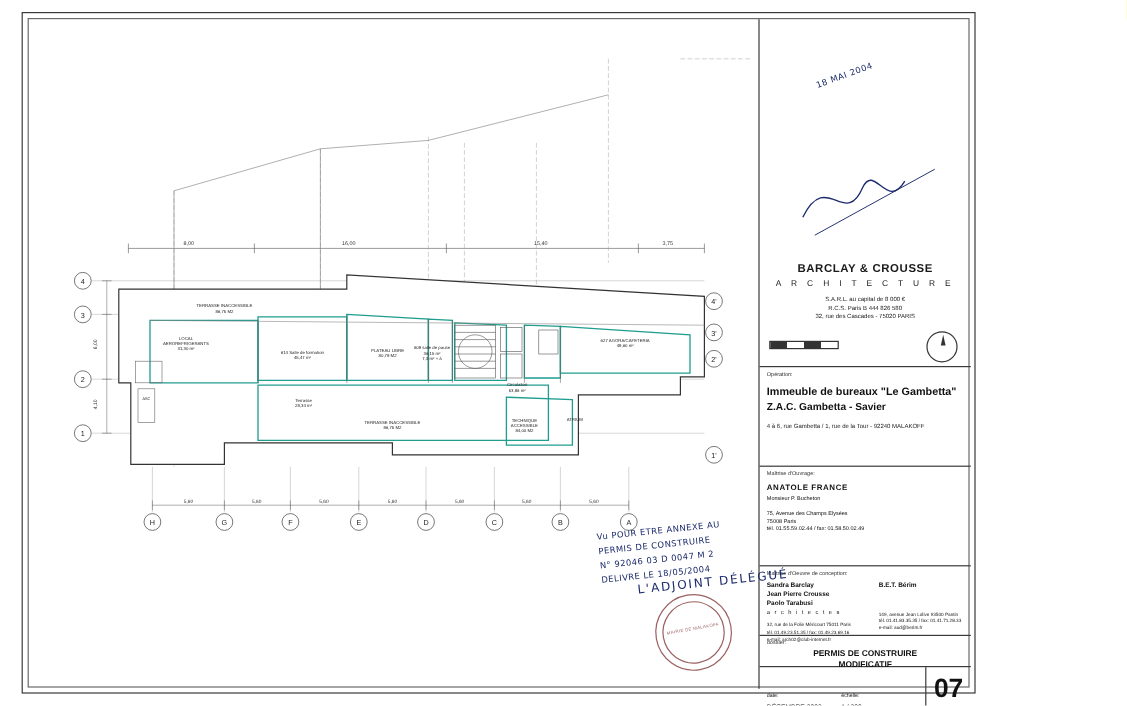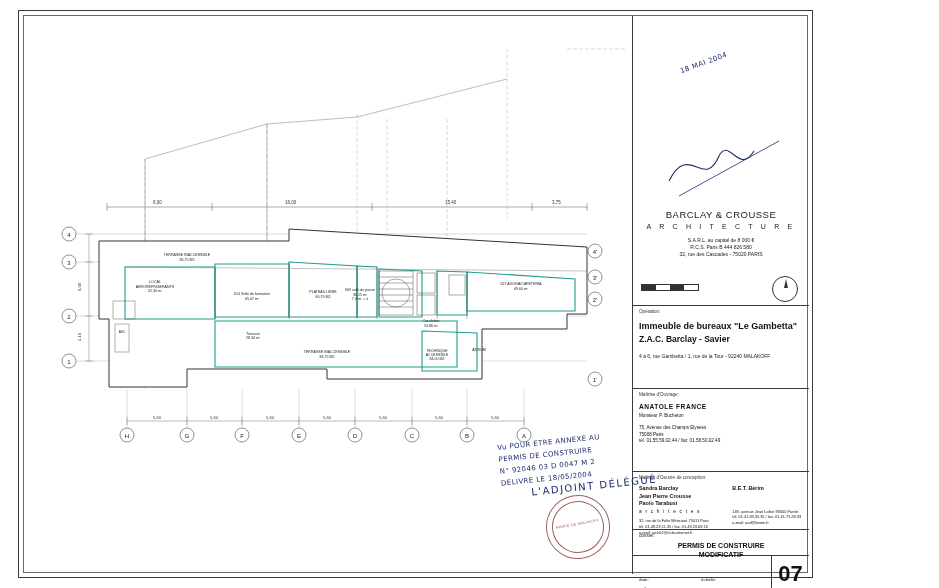--- a/index.html
+++ b/index.html
@@ -53,24 +53,25 @@
     left: 0; right: 0;
     border-bottom: 1px solid #3a3a3a;
     box-sizing: border-box;
     padding: 3px 6px;
   }
 
   
   .tb-logo { top: 190px; height: 100px; }
   .arch-name {
     font-size: 9.5px;
-    font-weight: normal;
+    font-weight: bold;
     letter-spacing: 0.5px;
     text-align: center;
     color: #1a1a1a;
+    margin-top: 10px;
   }
   .arch-sub {
     font-size: 7px;
     letter-spacing: 3.2px;
     text-align: center;
     color: #1a1a1a;
     margin-top: 2px;
   }
   .arch-lines {
     text-align: center;
@@ -478,21 +479,21 @@
         </div>
         <div class="northbox">
           <div class="north-scalebar"></div>
           <div class="compass"></div>
         </div>
       </div>
 
       <div class="tb-sec tb-op">
         <div class="tb-label">Opération:</div>
         <div class="op-title">Immeuble de bureaux "Le Gambetta"</div>
-        <div class="op-title2">Z.A.C. Barclay - Savier</div>
+        <div class="op-title2">Z.A.C. Gambetta - Savier</div>
         <div class="op-addr">4 à 6, rue Gambetta / 1, rue de la Tour  -   92240 MALAKOFF</div>
       </div>
 
       <div class="tb-sec tb-mo">
         <div class="tb-label">Maîtrise d'Ouvrage:</div>
         <div class="mo-name">ANATOLE FRANCE</div>
         <div class="mo-line">Monsieur P. Bucheton</div>
         <div class="mo-block">
           <div>75, Avenue des Champs Elysées</div>
           <div>75008 Paris</div>

